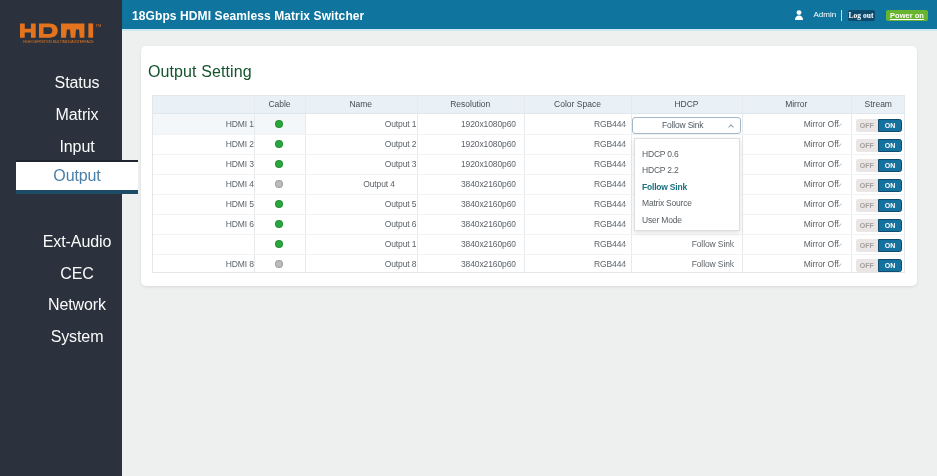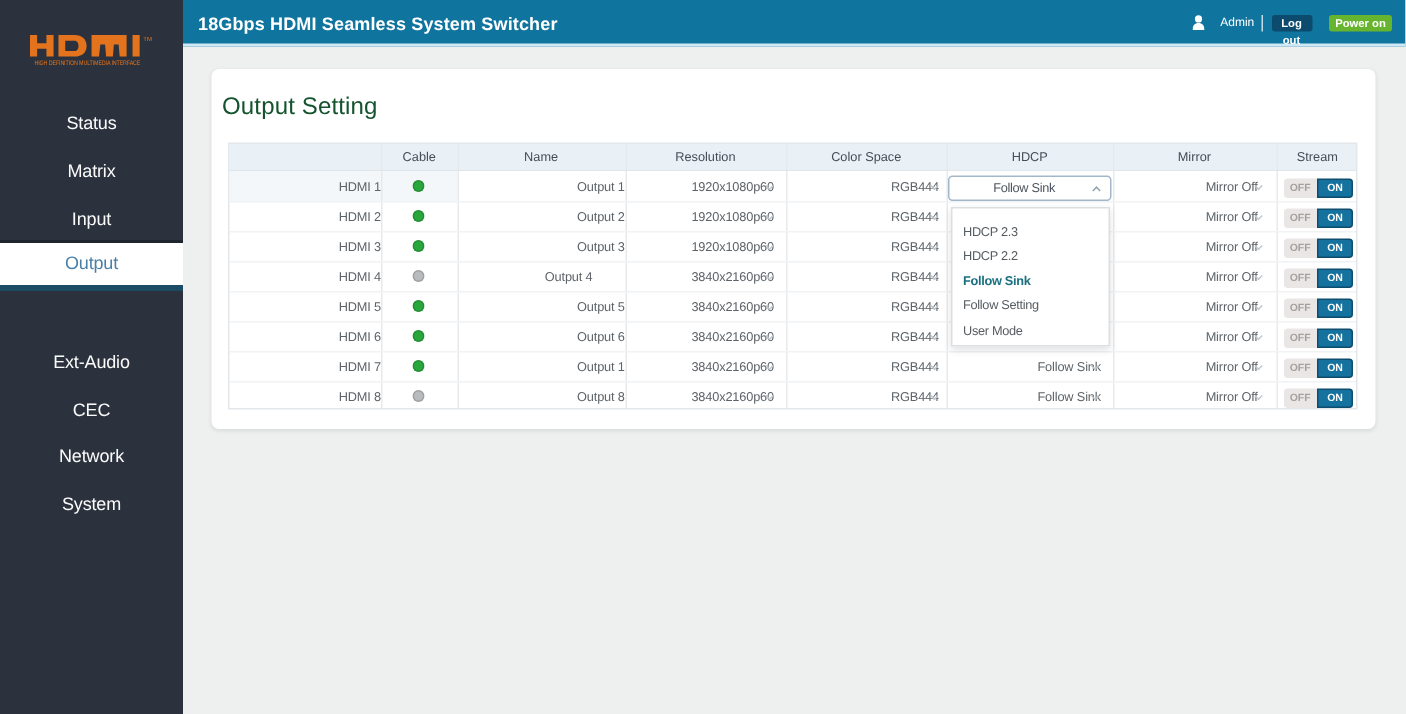--- a/index.html
+++ b/index.html
@@ -2,25 +2,25 @@
 <html><head><meta charset="utf-8"><title>Output</title>
 <style>
 * { margin:0; padding:0; box-sizing:border-box; }
 html,body { width:937px; height:476px; font-family:"Liberation Sans",sans-serif; background:#eef0f0; position:relative; overflow:hidden; }
 .topbar { position:absolute; left:122px; top:0; width:815px; height:31px; background:#10759e; border-bottom:2px solid #cfe8f5; }
 .tbtitle { position:absolute; left:10px; top:8.5px; color:#fff; font-size:12px; font-weight:bold; letter-spacing:0.1px; }
 .usr { position:absolute; left:673px; top:10px; width:8px; height:10px; }
 .admin { position:absolute; left:691.5px; top:10px; color:#fff; font-size:8px; }
 .sep { position:absolute; left:719px; top:10px; width:1px; height:11px; background:rgba(255,255,255,.75); }
 .btn { position:absolute; top:9.5px; height:11.5px; border-radius:2px; color:#fff; font-size:7.5px; text-align:center; line-height:11.5px; font-weight:bold; }
-.logout { left:725.5px; width:27px; background:#0c4a6e; }
-.poweron { left:764px; width:42px; background:#67b42e; }
+.logout { left:725.5px; width:27px; background:#0c4a6e;font-family:Liberation Serif, serif; }
+.poweron { left:764px; width:42px; background:#67b42e;text-decoration:underline; }
 .sidebar { position:absolute; left:0; top:0; width:122px; height:476px; background:#2b323d; }
 .subt { position:absolute; left:23px; top:39px; color:#e4731d; font-size:4.4px; letter-spacing:-0.1px; white-space:nowrap; transform:scale(0.81,1); transform-origin:0 0; }
-.mi { position:absolute; left:0; width:122px; height:31.7px; line-height:31.7px; text-align:center; color:#fbfbfb; font-size:12px; letter-spacing:-0.1px; }
+.mi { position:absolute; left:16px; width:122px; height:31.7px; line-height:31.7px; text-align:center; color:#fbfbfb; font-size:16px; letter-spacing:-0.1px; }
 .mi.act { background:#fff; color:#4a80a8; border-top:2px solid #20262f; border-bottom:4.5px solid #1c4b66; height:34.1px; line-height:27px; }
 .card { position:absolute; left:141px; top:45.5px; width:776px; height:240px; background:#fff; border-radius:5px; box-shadow:0 1px 3px rgba(0,0,0,.09); }
 .ctitle { position:absolute; left:7px; top:17.5px; font-size:16px; color:#14532d; letter-spacing:0.1px; }
 .tbl { position:absolute; left:11px; top:49px; width:753px; height:178px; border:1px solid #e3e7ea; background:#fff; }
 .hdrbg { position:absolute; left:0; top:0; width:751px; height:17px; background:#e9f1f7; }
 .hc { position:absolute; top:0; height:18px; line-height:17px; text-align:center; font-size:8.5px; color:#454d54; }
 .hl { position:absolute; background:#f3f7fa; }
 .vl { position:absolute; top:0; width:1px; height:176px; background:#e7eaec; }
 .hln { position:absolute; left:0; width:751px; height:1px; background:#f0f2f3; }
 .hlny { position:absolute; left:0; width:751px; height:1px; background:#dfe6ec; }
@@ -51,21 +51,21 @@
 <div class="mi" style="top:67.35000000000001px">Status</div>
     <div class="mi" style="top:99.05000000000001px">Matrix</div>
     <div class="mi" style="top:130.75px">Input</div>
     <div class="mi act" style="top:160.25px">Output</div>
     <div class="mi" style="top:225.85000000000002px">Ext-Audio</div>
     <div class="mi" style="top:257.55px">CEC</div>
     <div class="mi" style="top:289.25px">Network</div>
     <div class="mi" style="top:320.95px">System</div>
 </div>
 <div class="topbar">
-<div class="tbtitle">18Gbps HDMI Seamless System Switcher</div>
+<div class="tbtitle">18Gbps HDMI Seamless Matrix Switcher</div>
 <svg class="usr" viewBox="0 0 8 10">
       <circle cx="4" cy="2.6" r="2.4" fill="#fff"></circle>
       <path d="M0 10c0-3 1.6-4.6 4-4.6S8 7 8 10z" fill="#fff"></path>
     </svg>
 <div class="admin">Admin</div>
 <div class="sep"></div>
 <div class="btn logout">Log out</div>
 <div class="btn poweron">Power on</div>
 </div>
 <div class="card">
@@ -154,21 +154,20 @@
       <span class="dot" style="left:121.8px;top:124.1px;background:#29a73c"></span>
       <div class="c" style="left:152px;top:118px;width:111.5px">Output 6</div>
       <div class="c" style="left:263.5px;top:118px;width:99.5px">3840x2160p60</div>
       <i class="crt" style="left:358px;top:126.0px"></i>
       <div class="c" style="left:371px;top:118px;width:102px">RGB444</div>
       <i class="crt" style="left:468px;top:126.0px"></i>
       <div class="c" style="left:589px;top:118px;width:96.5px">Mirror Off</div>
       <i class="crt" style="left:683.5px;top:126.0px"></i>
       <span class="boff" style="left:702.5px;top:123px">OFF</span>
       <span class="bon" style="left:725.0px;top:123px">ON</span>
-      <div class="c" style="left:0;top:138px;width:101px">HDMI 7</div>
       <span class="dot" style="left:121.8px;top:144.1px;background:#29a73c"></span>
       <div class="c" style="left:152px;top:138px;width:111.5px">Output 1</div>
       <div class="c" style="left:263.5px;top:138px;width:99.5px">3840x2160p60</div>
       <i class="crt" style="left:358px;top:146.0px"></i>
       <div class="c" style="left:371px;top:138px;width:102px">RGB444</div>
       <i class="crt" style="left:468px;top:146.0px"></i>
       <div class="c" style="left:478px;top:138px;width:103px">Follow Sink</div>
       <i class="crt" style="left:575px;top:146.0px"></i>
       <div class="c" style="left:589px;top:138px;width:96.5px">Mirror Off</div>
       <i class="crt" style="left:683.5px;top:146.0px"></i>
@@ -185,19 +184,19 @@
       <i class="crt" style="left:575px;top:166.0px"></i>
       <div class="c" style="left:589px;top:158px;width:96.5px">Mirror Off</div>
       <i class="crt" style="left:683.5px;top:166.0px"></i>
       <span class="boff" style="left:702.5px;top:163px">OFF</span>
       <span class="bon" style="left:725.0px;top:163px">ON</span>
       <div class="opensel">
         <span class="ost">Follow Sink</span>
         <i class="crtu"></i>
       </div>
       <div class="dd">
-        <div class="ddi">HDCP 2.3</div>
+        <div class="ddi">HDCP 0.6</div>
         <div class="ddi">HDCP 2.2</div>
         <div class="ddi sel">Follow Sink</div>
-        <div class="ddi">Follow Setting</div>
+        <div class="ddi">Matrix Source</div>
         <div class="ddi">User Mode</div>
       </div>
 </div>
 </div>
 </body></html>

